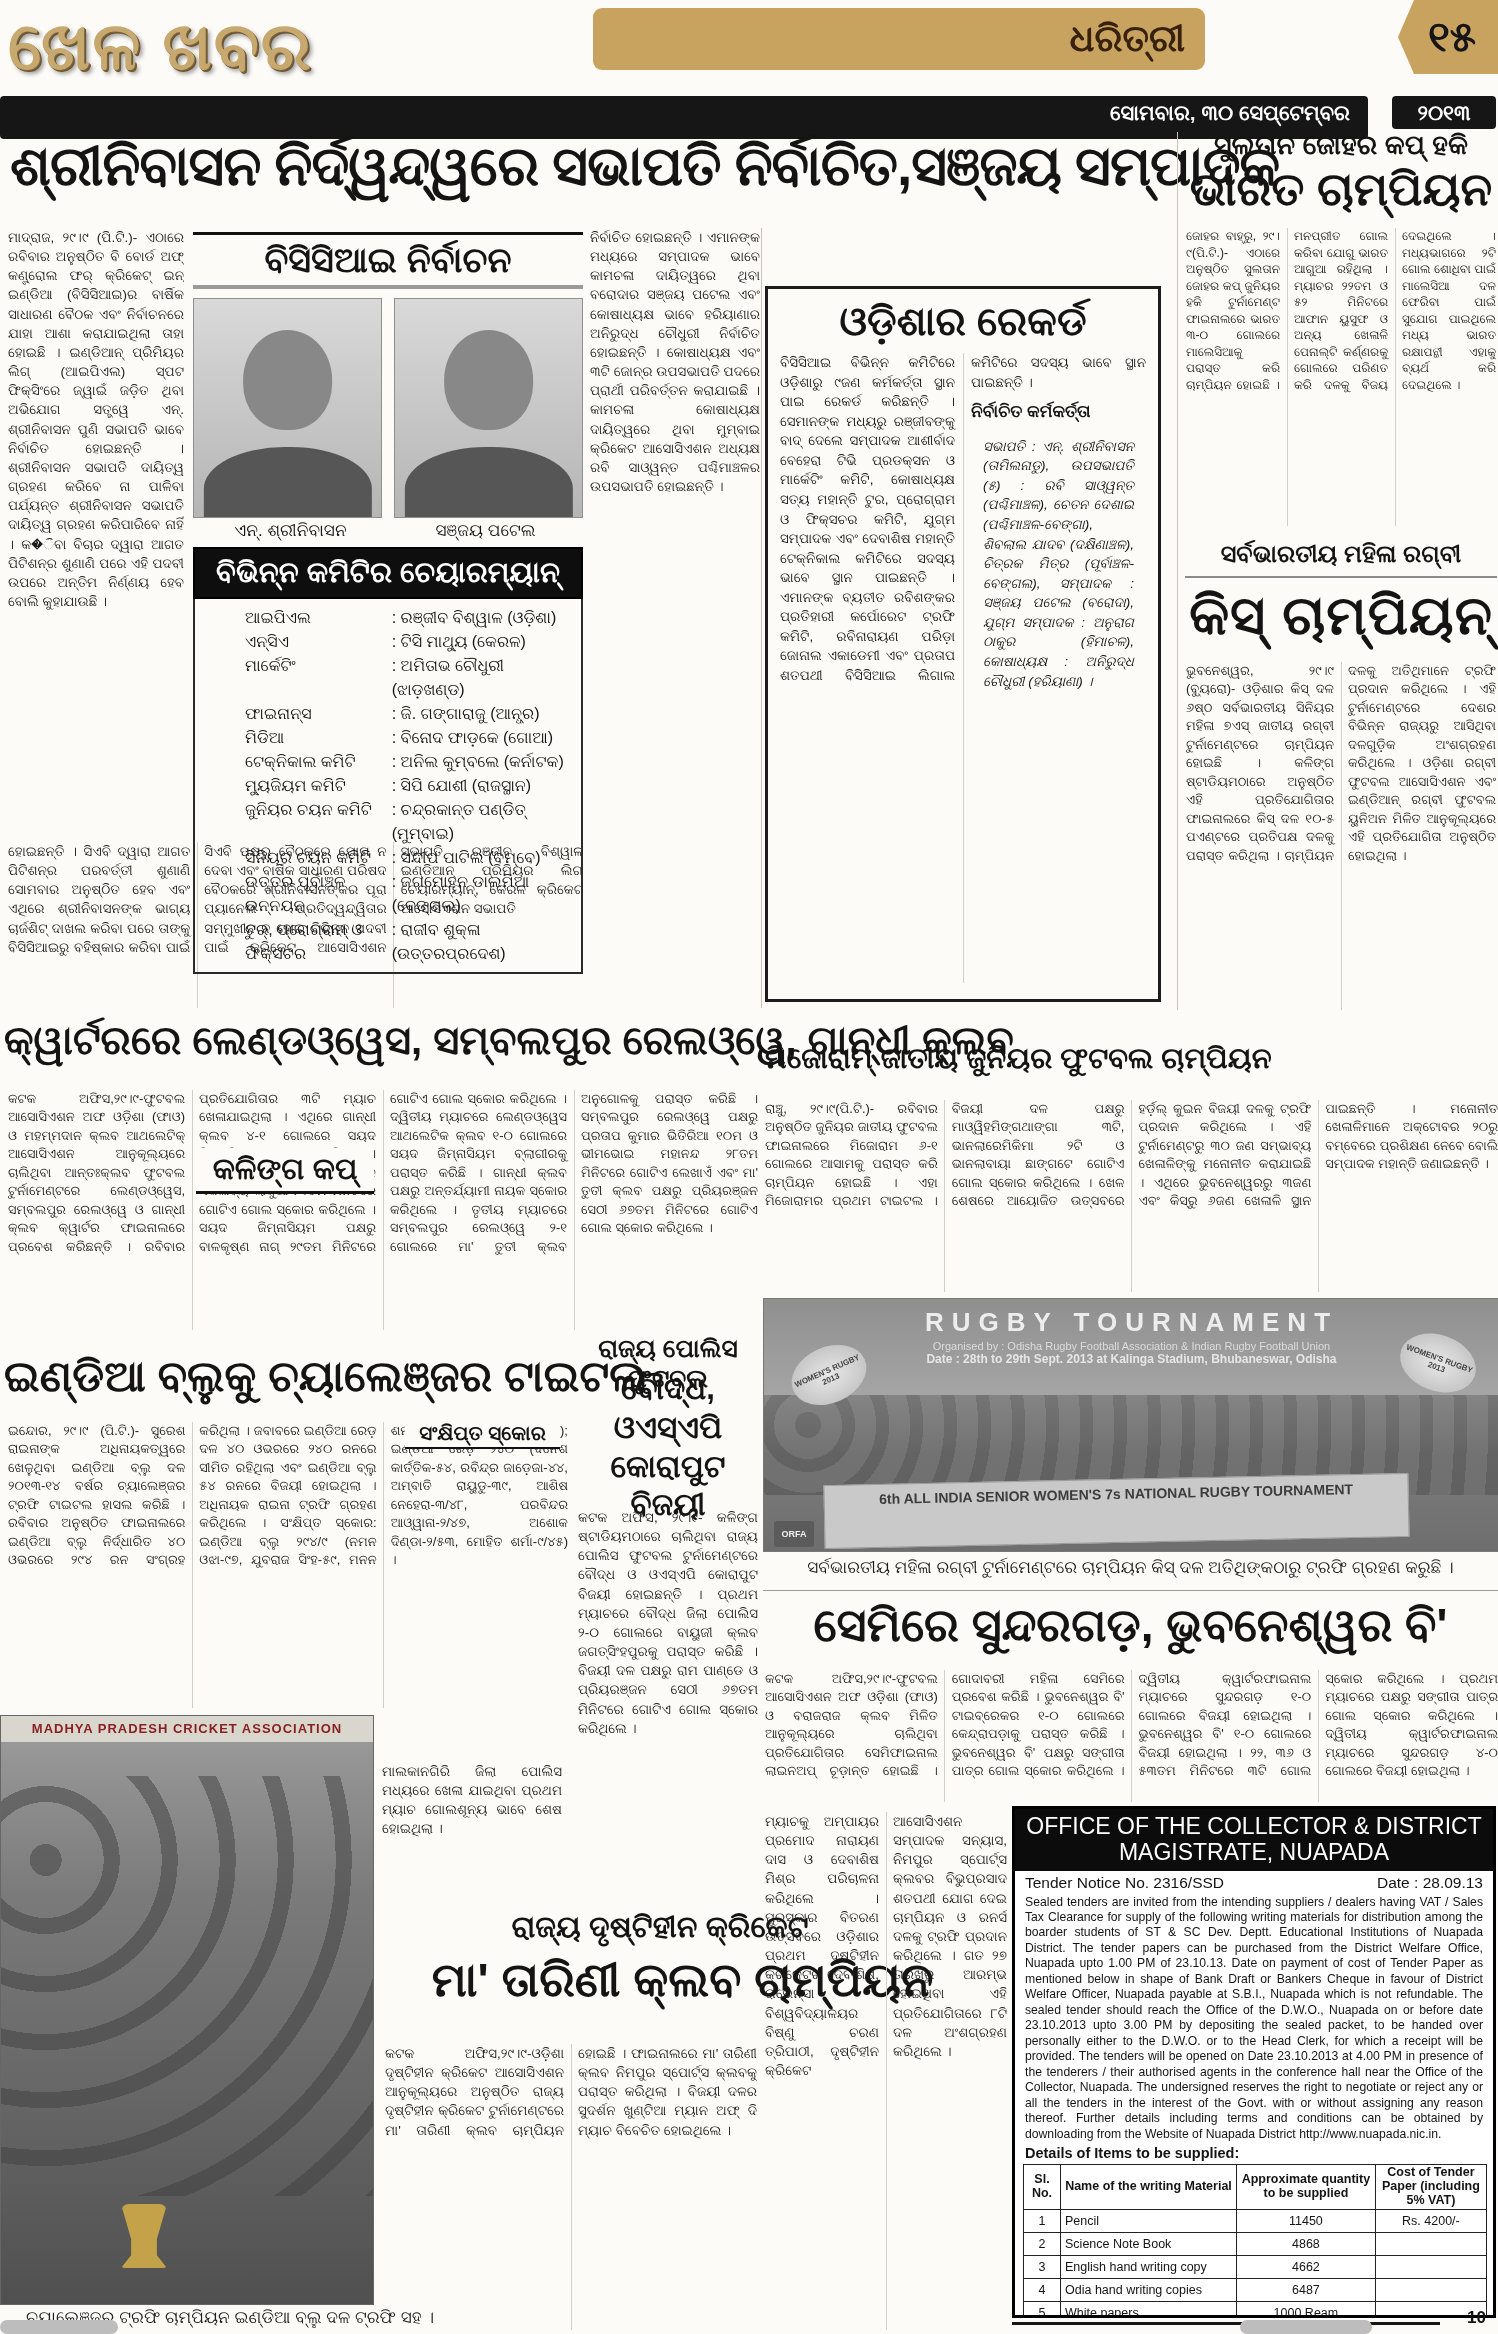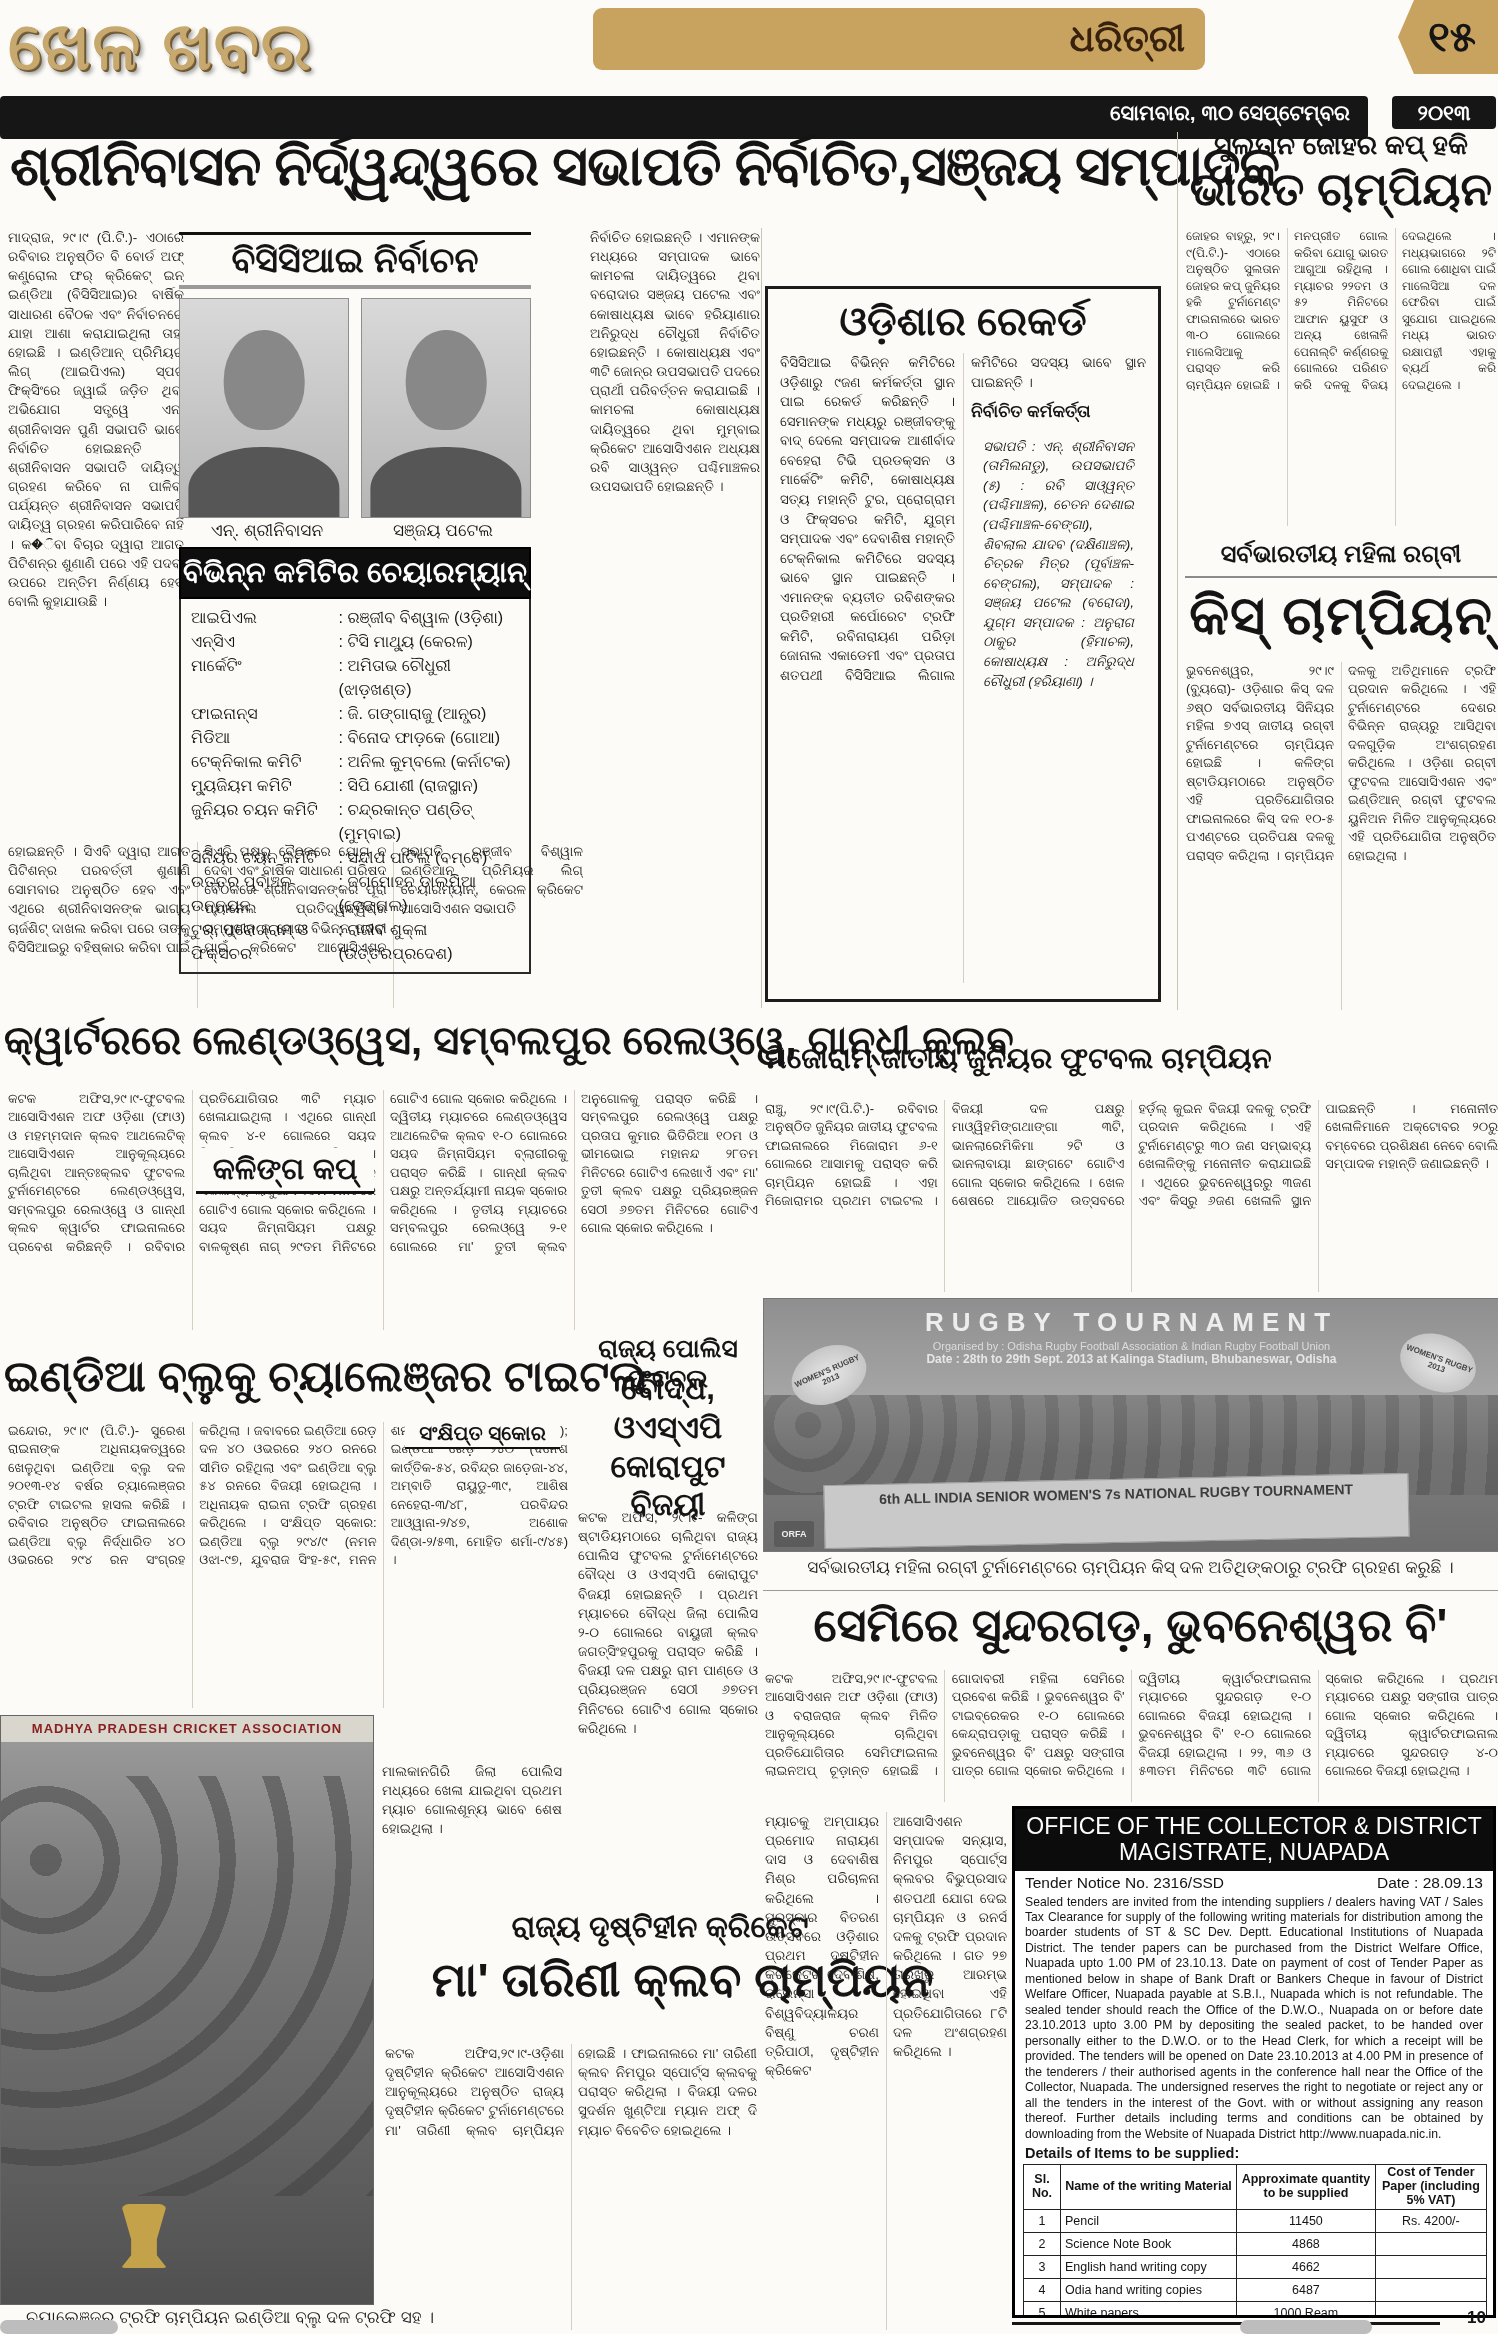--- a/index.html
+++ b/index.html
@@ -28,37 +28,37 @@
   .h-lead{left:10px;top:134px;width:1125px;font-size:55px;font-weight:900;letter-spacing:-1px;white-space:nowrap;}
   .kicker{text-align:center;font-weight:800;}
   .h-big{text-align:center;font-weight:900;}
 
   
   .bt{font-size:13.5px;line-height:1.42;text-align:justify;overflow:hidden;color:#1b1b1b;
       column-gap:14px;column-rule:1px solid #d4cfc2;}
   .vrule{width:1px;background:#c9c3b5;}
 
   
-  .bcci-box{left:179px;top:232px;width:352px;height:602px;}
+  .bcci-box{left:193px;top:232px;width:390px;height:602px;}
   .bcci-title{border-top:3px solid #111;text-align:center;font-size:35px;font-weight:900;
               padding:5px 0 4px 0;border-bottom:4px solid #9a9a9a;}
   .photos{display:flex;gap:12px;margin-top:9px;}
   .portrait{width:189px;height:218px;background:linear-gradient(180deg,#d9d9d9,#b5b5b5);
             position:relative;overflow:hidden;border:1px solid #8f8f8f;}
   .portrait::before{content:"";position:absolute;left:50%;top:14%;width:48%;height:46%;
             transform:translateX(-50%);background:#888;border-radius:50% 50% 46% 46%;}
   .portrait::after{content:"";position:absolute;left:50%;bottom:-8%;width:90%;height:40%;
             transform:translateX(-50%);background:#565656;border-radius:48% 48% 0 0;}
   .caps{display:flex;margin-top:3px;}
   .caps div{flex:1;text-align:center;font-size:17px;}
   .blackbanner{margin-top:6px;background:#0e0e0e;border:2px solid #000;color:#fff;text-align:center;
                font-size:29px;font-weight:800;padding:7px 0;}
   .clist{border:2px solid #2a2a2a;border-top:none;padding:7px 10px 6px 10px;}
   .crow{display:flex;font-size:16px;line-height:1.5;}
-  .crow .cl{width:45%;}
+  .crow .cl{width:45%;margin-left:40px;}
   .crow .cv{width:55%;}
 
   
   .recbox{left:765px;top:286px;width:396px;height:716px;border:3px solid #1c1c1c;box-sizing:border-box;
           padding:8px 12px;}
   .rec-title{text-align:center;font-size:40px;font-weight:900;margin:2px 0 8px 0;}
   .rec-cols{column-count:2;column-gap:16px;column-rule:1px solid #d4cfc2;height:630px;overflow:hidden;
             font-size:13.5px;line-height:1.45;text-align:justify;}
   .rec-sub{font-size:17px;font-weight:800;margin:8px 0 4px 0;}
 

